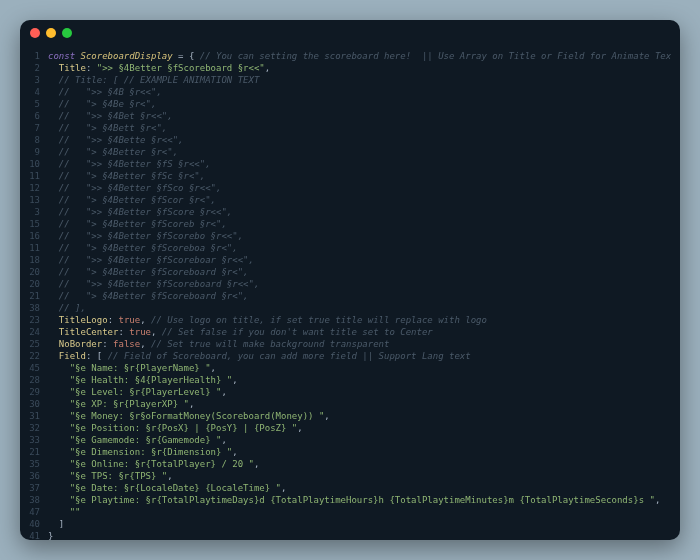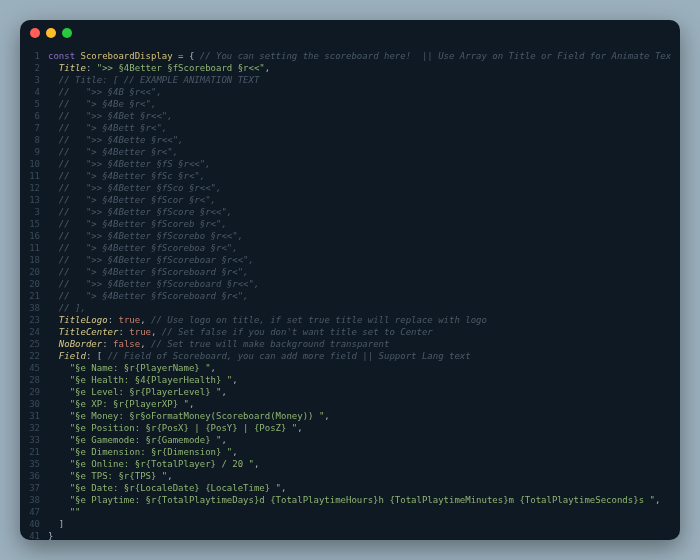--- a/index.html
+++ b/index.html
@@ -49,24 +49,24 @@
   flex-shrink: 0;
   width: 20px;
 }
 .gutter div { height: 12px; }
 .code {
   white-space: pre;
   flex: 1;
   overflow: hidden;
 }
 .code .row { height: 12px; }
-.t-kw { color: #8a6fbf; }
-.t-var { color: #d4c07a; }
+.t-kw { color: #8a6fbf; font-style: italic; }
+.t-var { color: #d4c07a; font-style: italic; }
 .t-punc { color: #a8b5c4; }
-.t-prop { color: #d8c98a; font-style: italic; }
+.t-prop { color: #d8c98a; }
 .t-str { color: #8fb573; }
 .t-bool { color: #c97f6e; }
 .t-cmt { color: #4a5968; font-style: italic; }
 </style>
 </head>
 <body>
 
 <div class="window">
   <div class="titlebar">
     <div class="dot red"></div>

